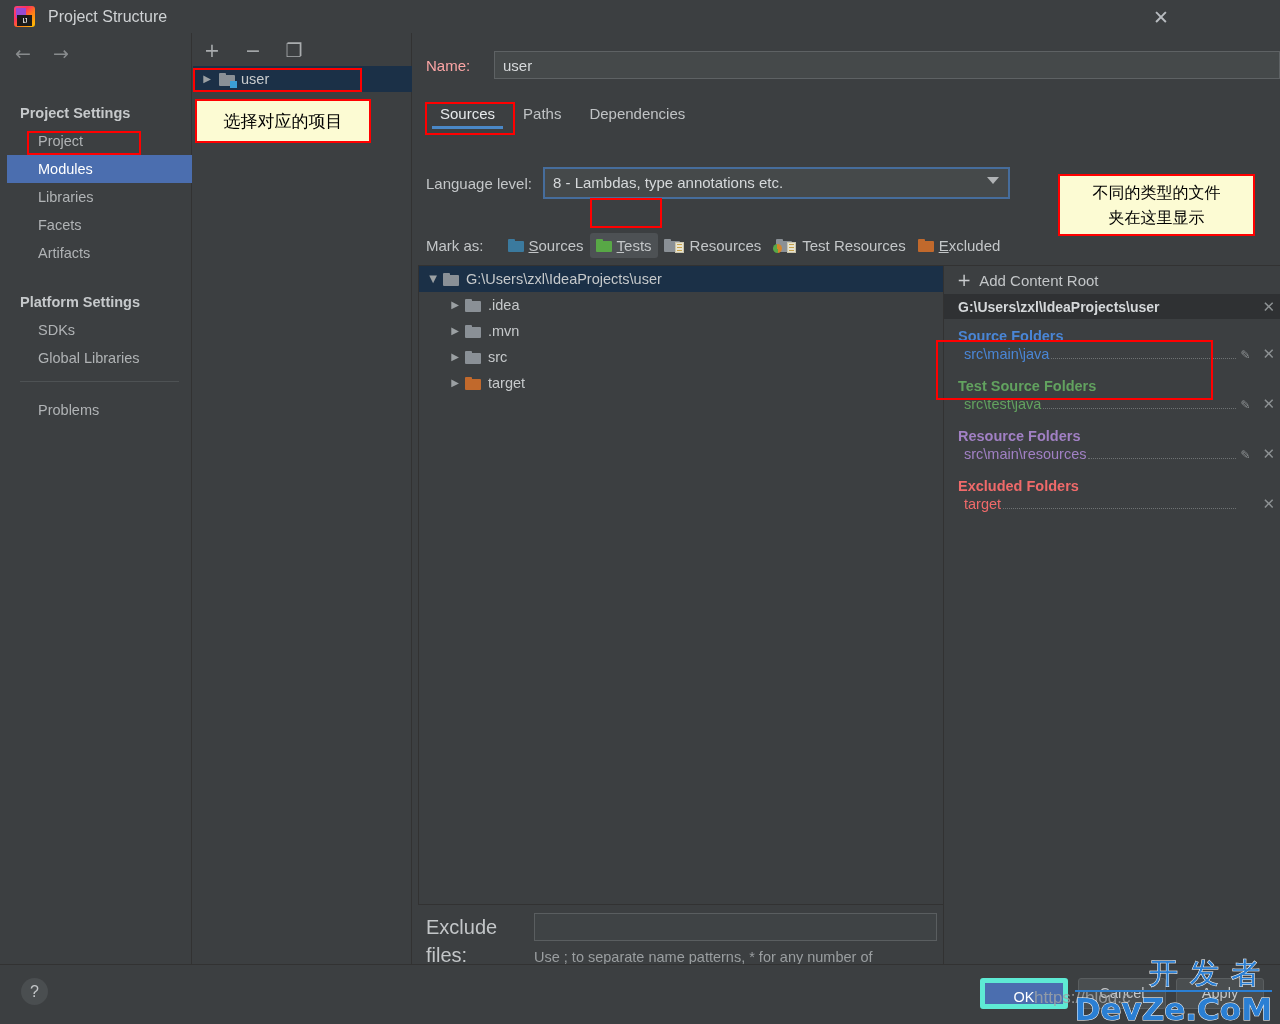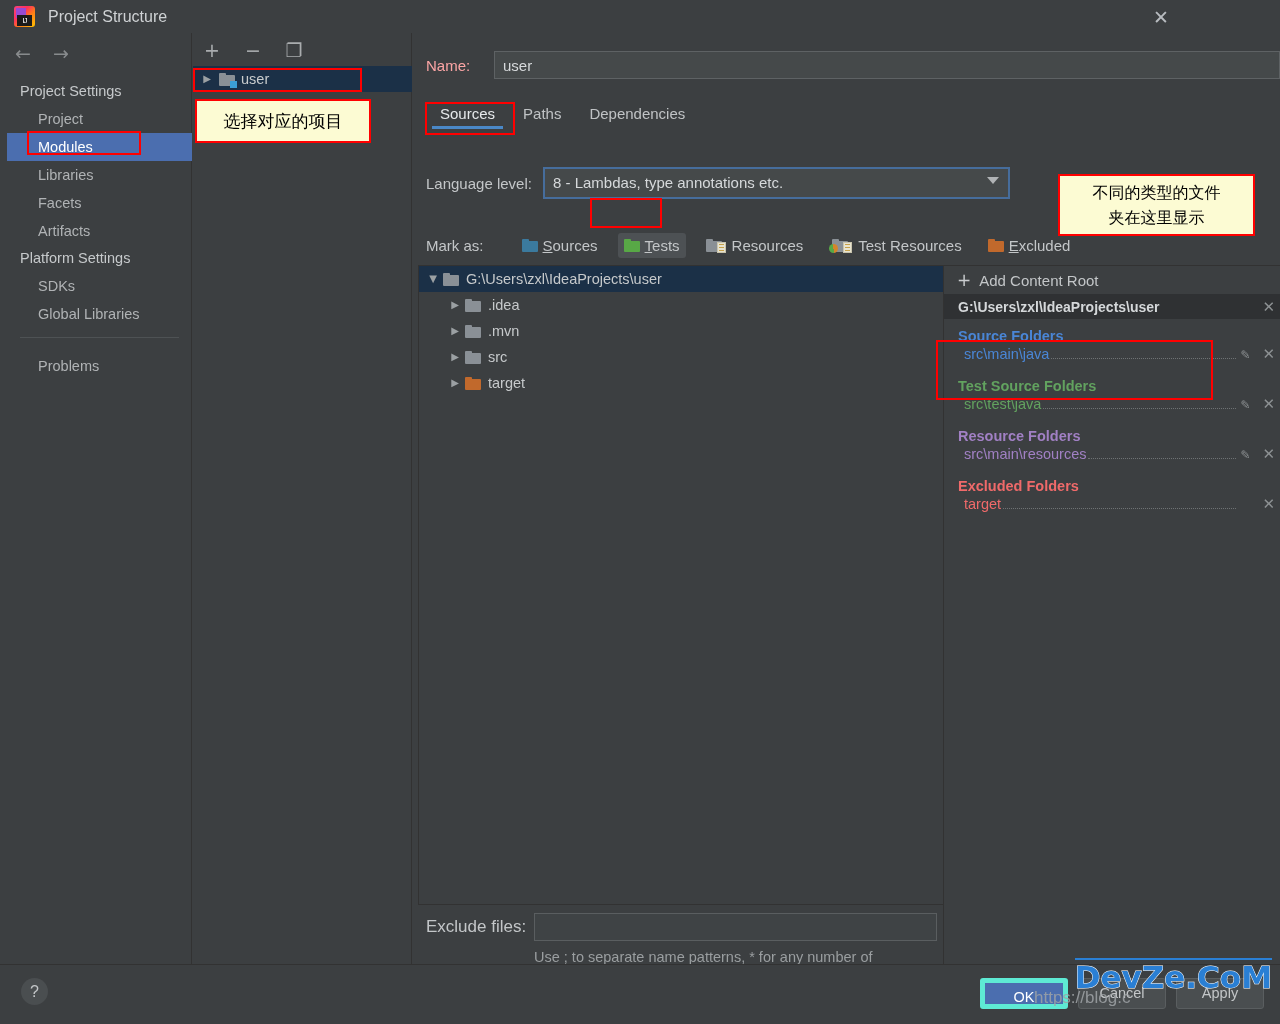--- a/index.html
+++ b/index.html
@@ -66,22 +66,22 @@
   .leftnav {
     position: absolute; left: 0px; top: 0px;
     width: 185px; height: 931px;
     background: #3c3f41;
     border-right: 1px solid #323232;
   }
   .navbtns { position: absolute; left: 6px; top: 10px; display: flex; gap: 18px; }
   .navarrow { color: #888b8d; font-size: 19px; line-height: 20px; width: 20px; text-align:center;
               font-family: "DejaVu Sans", sans-serif; }
   .nav-group {
-    font-size: 14.5px; font-weight: normal; color: #c6c9cb;
-    padding-left: 13px; height: 27px; line-height: 27px;
+    font-size: 14.5px; font-weight: bold; color: #c6c9cb;
+    padding-left: 13px; height: 27px; line-height: 27px; margin-top: 22px;
   }
   .nav-item {
     font-size: 14.5px; color: #b0b3b5;
     padding-left: 31px; height: 28px; line-height: 28px;
     position: relative;
   }
   .nav-item.selected { background: #4b6eaf; color: #ffffff; }
   .nav-divider {
     margin: 9px 13px 0 13px; height: 1px; background: #4e5254;
   }
@@ -152,21 +152,21 @@
     width: 467px; height: 32px; background: #45494a;
     border: 2px solid #466d9c; color: #d6d9db; font-size: 15px;
     padding: 0 8px; line-height: 28px; position: relative;
   }
   .lang-caret {
     position: absolute; right: 9px; top: 8px; width: 0; height: 0;
     border-left: 6px solid transparent; border-right: 6px solid transparent;
     border-top: 7px solid #b0b3b5;
   }
   .markas-row {
-    position: absolute; left: 13px; top: 200px; display: flex; align-items: center; gap: 14px;
+    position: absolute; left: 13px; top: 200px; display: flex; align-items: center; gap: 0;
   }
   .markas-label { font-size: 15px; color: #c3c6c8; margin-right: 18px; }
   .mark-btn {
     display: flex; align-items: center; gap: 5px; font-size: 15px; color: #c3c6c8;
     padding: 4px 6px; border-radius: 3px; position: relative;
   }
   .mark-btn.sel { background: #4d5154; }
   .mark-btn u { text-decoration: underline; }
 
   
@@ -207,21 +207,21 @@
   .ft-row {
     height: 26px; display: flex; align-items: center; font-size: 14.5px; color: #c6c9cb;
   }
   .ft-row.sel { background: #1b3047; }
   .ft-indent0 { padding-left: 6px; }
   .ft-indent1 { padding-left: 28px; }
   .ft-row .tri { width: 16px; }
 
   
   .exclude-row { position: absolute; left: 13px; top: 880px; display: flex; align-items: flex-start; }
-  .exclude-label { font-size: 17px; color: #c3c6c8; width: 108px; line-height: 28px; }
+  .exclude-label { font-size: 20px; color: #c3c6c8; width: 108px; line-height: 28px; }
   .exclude-input {
     width: 403px; height: 28px; background: #3f4345; border: 1px solid #5a5e60;
   }
   .exclude-hint {
     position: absolute; left: 121px; top: 914px; width: 400px;
     font-size: 14.5px; color: #9a9ea0; line-height: 20px;
   }
 
   
   .rightpanel {
@@ -536,17 +536,18 @@
 
   <div class="noteyellow" style="left:195px; top:99px; width:176px; height:44px; font-size:17px;">选择对应的项目</div>
 
   <div class="noteyellow" style="left:1058px; top:174px; width:197px; height:62px; font-size:16px; line-height:25px; flex-direction:column;text-align:center;">
     <div>不同的类型的文件</div>
     <div>夹在这里显示</div>
   </div>
 
   <div class="wm-url">https://blog.c</div>
   <div class="wm-devze">
+    <div class="cn">开发者</div>
     <div class="rule"></div>
     <div class="en">DevZe.CoM</div>
   </div>
 
 </div>
 
 </body></html>

